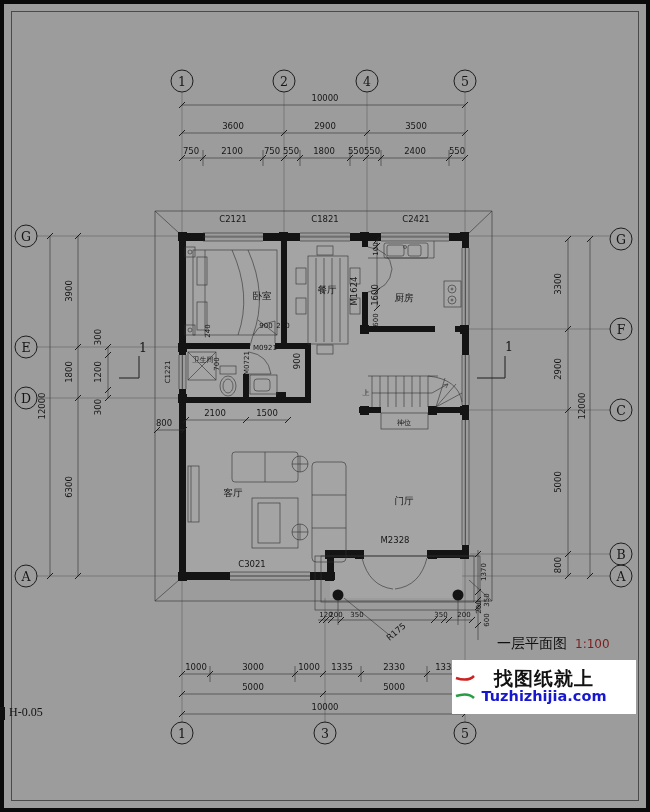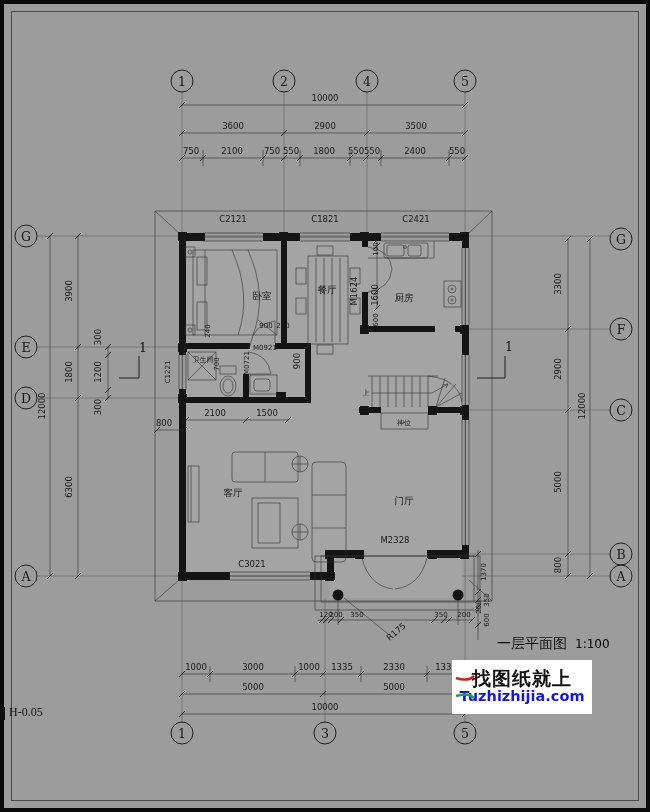--- a/index.html
+++ b/index.html
@@ -10,27 +10,27 @@
   svg{position:absolute;left:0;top:0;}
   svg .ln{stroke:#1e1e1e;stroke-width:1;fill:none;}
   svg .lt{stroke:#2f2f2f;stroke-width:.6;fill:none;}
   svg .lx{stroke:#555;stroke-width:.5;fill:none;}
   svg .wl{fill:#141414;stroke:none;}
   svg text{fill:#161616;}
   .dt{font-size:8.5px;font-family:"DejaVu Sans",sans-serif;}
   .ds{font-size:7px;font-family:"DejaVu Sans",sans-serif;}
   .axl{font-size:12.5px;font-family:"DejaVu Serif",serif;}
   .cjk{font-size:9.5px;}
-  .watermark{position:absolute;left:452px;top:660px;width:140px;height:54px;background:#ffffff;
+  .watermark{position:absolute;left:452px;top:660px;width:184px;height:54px;background:#ffffff;
              display:flex;flex-direction:column;align-items:center;justify-content:center;line-height:1.05;}
   .wm1{font-weight:bold;font-size:19px;color:#111;letter-spacing:1px;}
   .wm2{font-weight:bold;font-size:14.5px;}
   .titleblock{position:absolute;left:497px;top:633px;white-space:nowrap;}
   .titletext{font-size:14px;color:#111;border-bottom:2px solid #191919;padding-bottom:10px;}
-  .titlescale{font-size:12px;color:#000000;margin-left:8px;}
+  .titlescale{font-size:12px;color:#7f1d1d;margin-left:8px;}
   .corner{position:absolute;left:9px;top:705px;font-size:12px;color:#111;font-family:Liberation Serif, serif;}
   .fragment{position:absolute;left:0px;top:707px;width:5px;height:13px;background:#111;}
 </style>
 </head>
 <body>
 
 <div class="stage">
   <svg width="650" height="812" viewBox="0 0 650 812">
 
     <g class="lx" stroke-dasharray="none">

